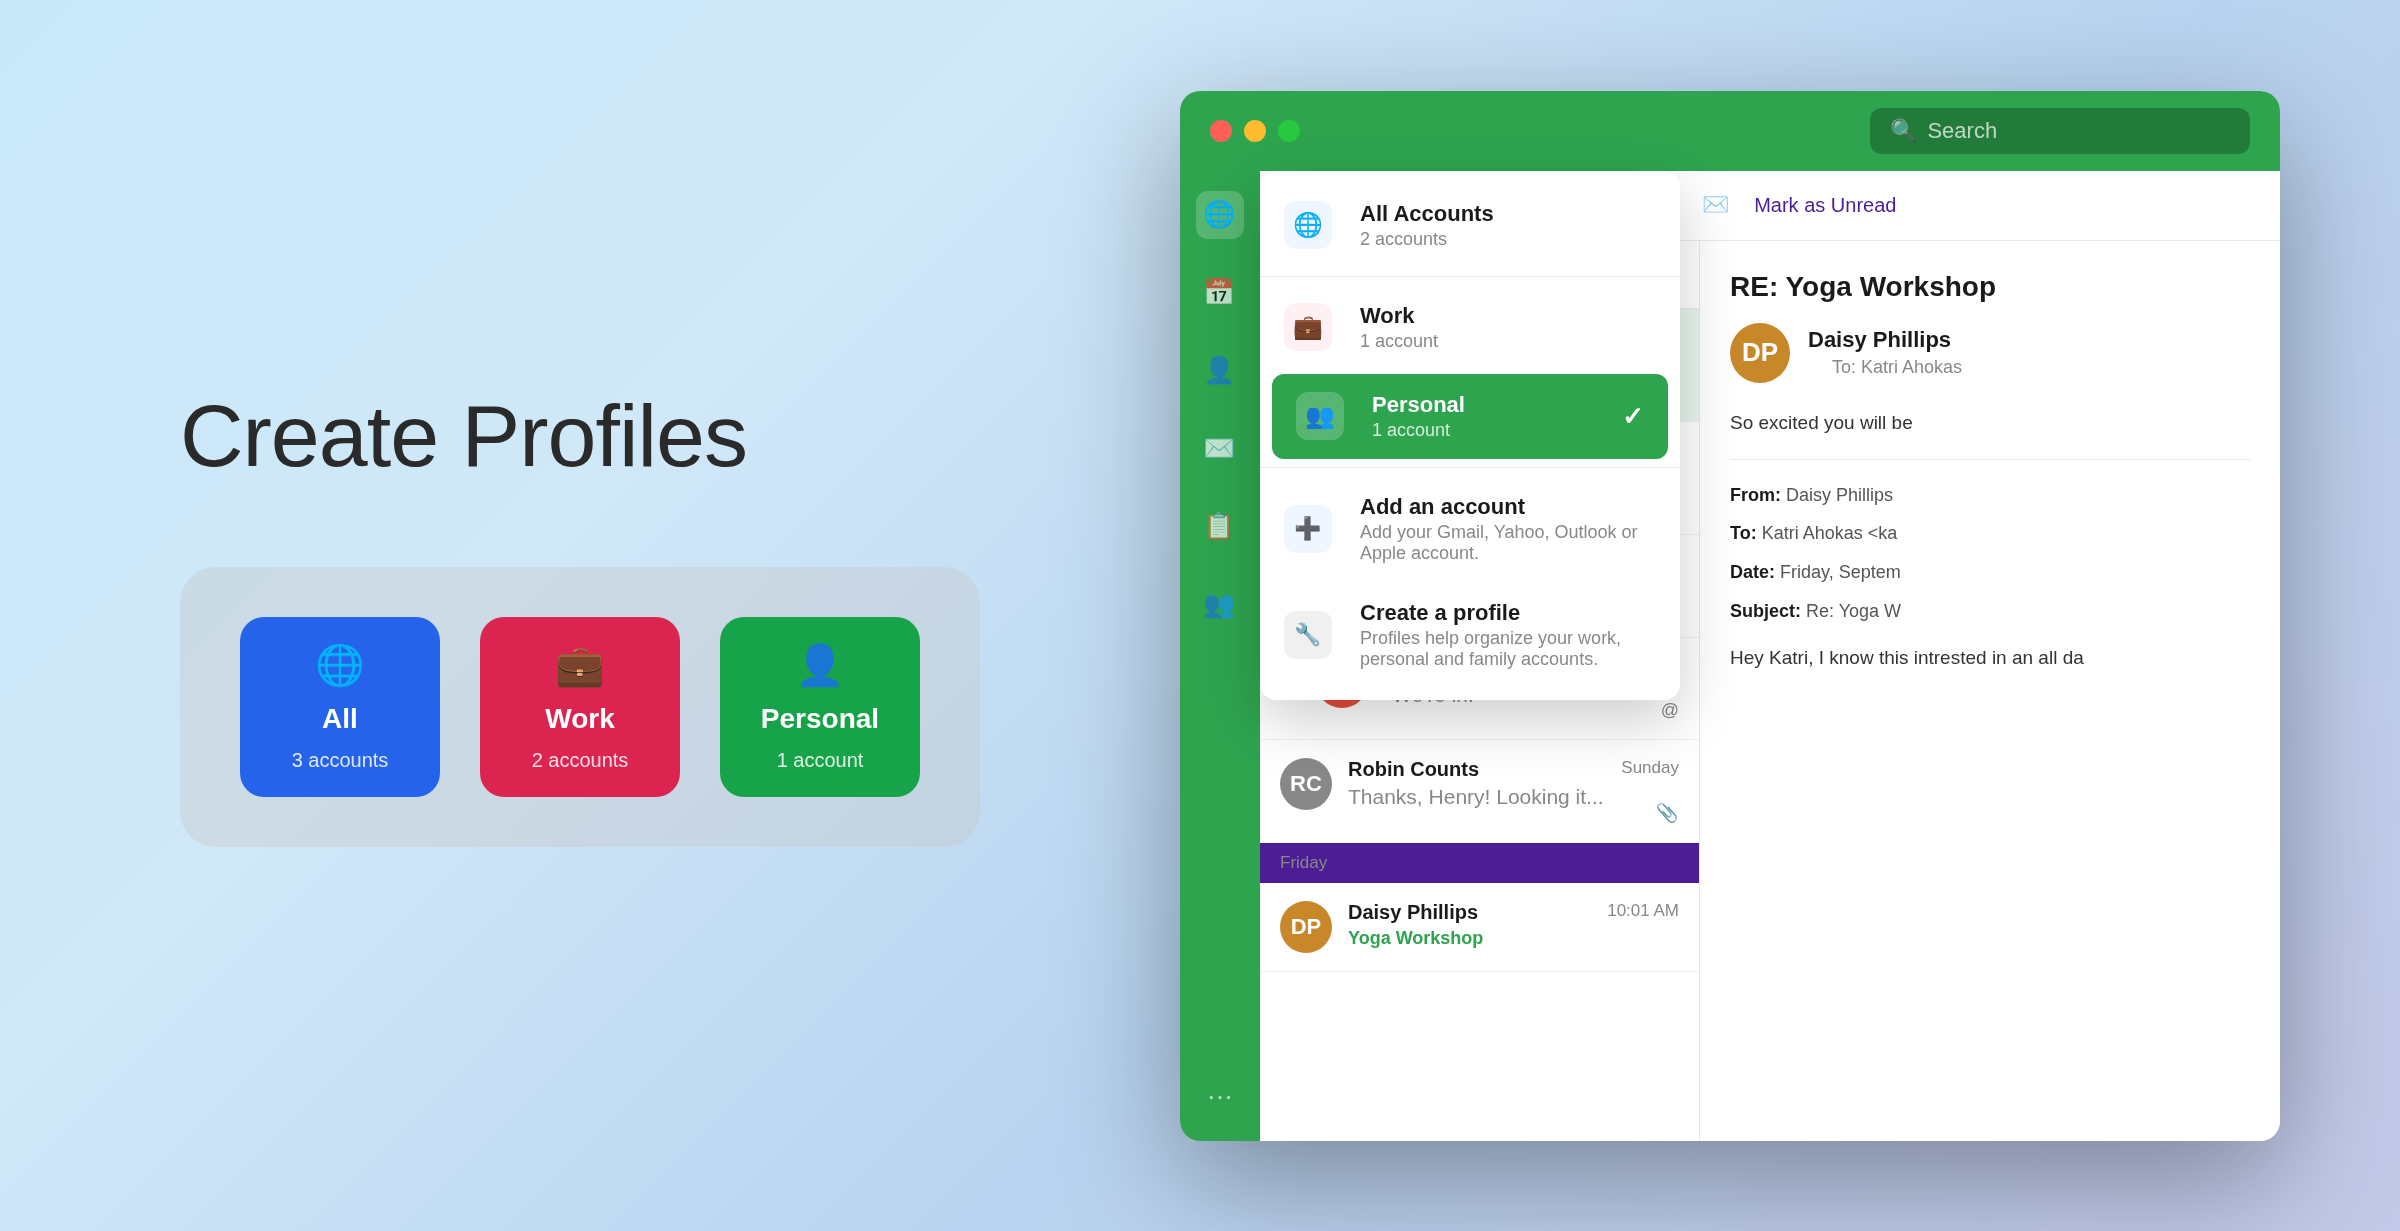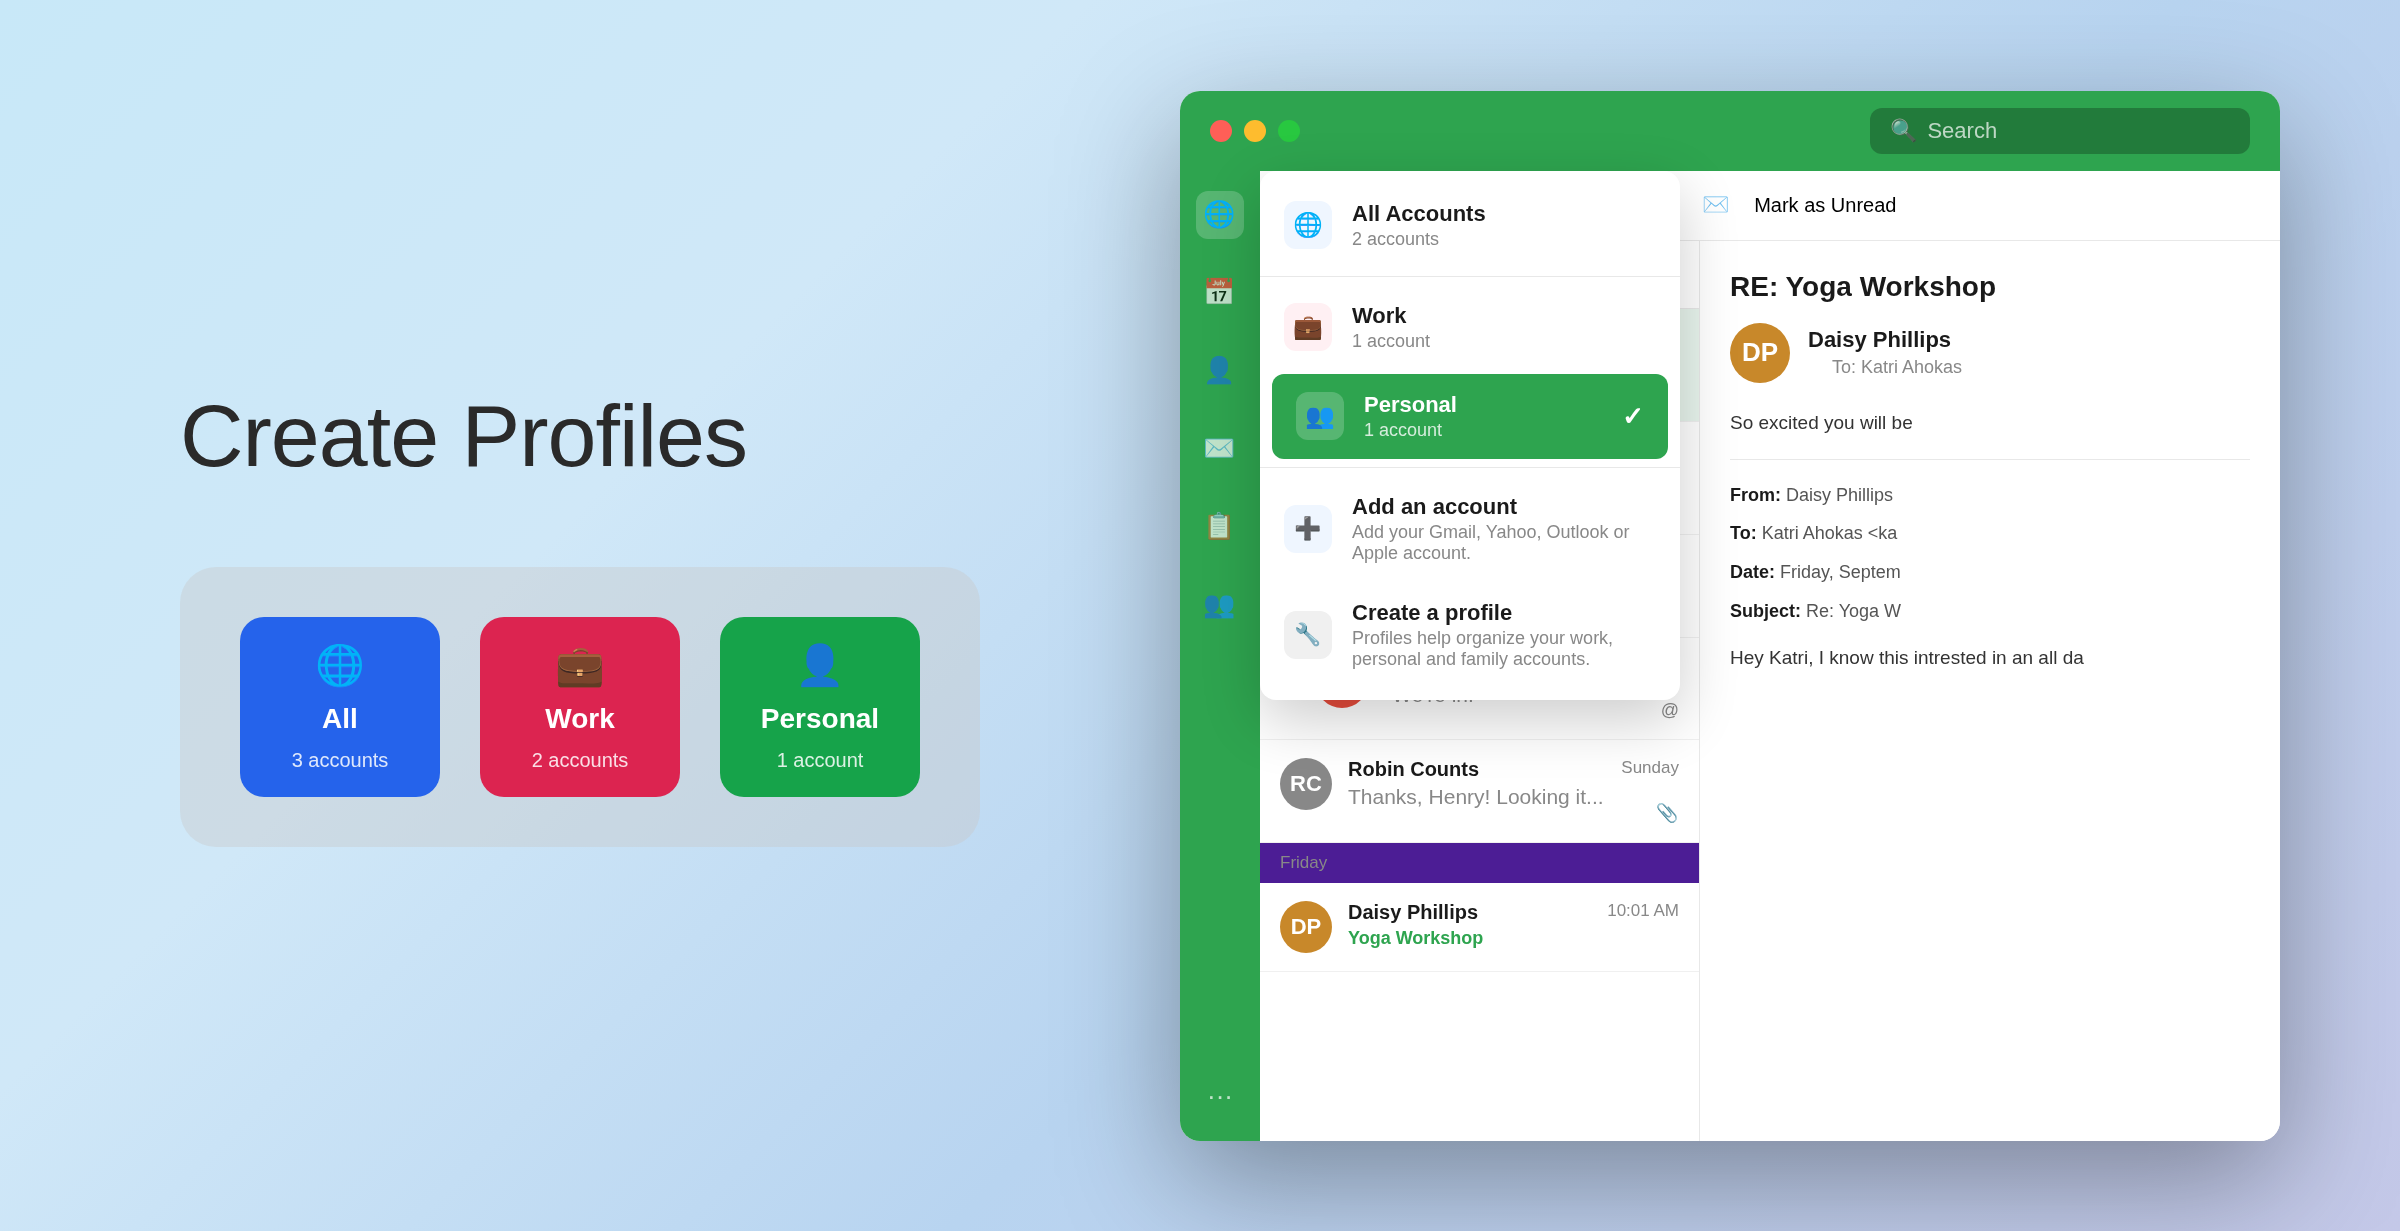--- a/index.html
+++ b/index.html
@@ -225,20 +225,21 @@
     .icon-wrap-blue { background: #eff6ff; color: #2563eb; }
     .icon-wrap-red { background: #fff0f3; color: #dc2450; }
     .icon-wrap-green-light { background: rgba(255,255,255,0.2); color: white; }
     .icon-wrap-gray { background: #f0f0f0; color: #666; }
     .icon-wrap-blue2 { background: #eff6ff; color: #2563eb; }
 
     .dropdown-item-text {
       display: flex;
       flex-direction: column;
       gap: 2px;
+      margin-left: 8px;
     }
 
     .dropdown-item-name {
       font-size: 22px;
       font-weight: 600;
       color: #1a1a1a;
     }
 
     .dropdown-item-name.white { color: white; }
 
@@ -271,21 +272,21 @@
       padding: 0 24px;
       gap: 30px;
       border-bottom: 1px solid #e8e8e8;
       flex-shrink: 0;
     }
 
     .toolbar-btn {
       display: flex;
       align-items: center;
       gap: 24px;
-      color: #000000;
+      color: #4c1d95;
       font-size: 20px;
       cursor: pointer;
     }
 
     .toolbar-btn-icon {
       font-size: 22px;
     }
 
     
     .email-area {

